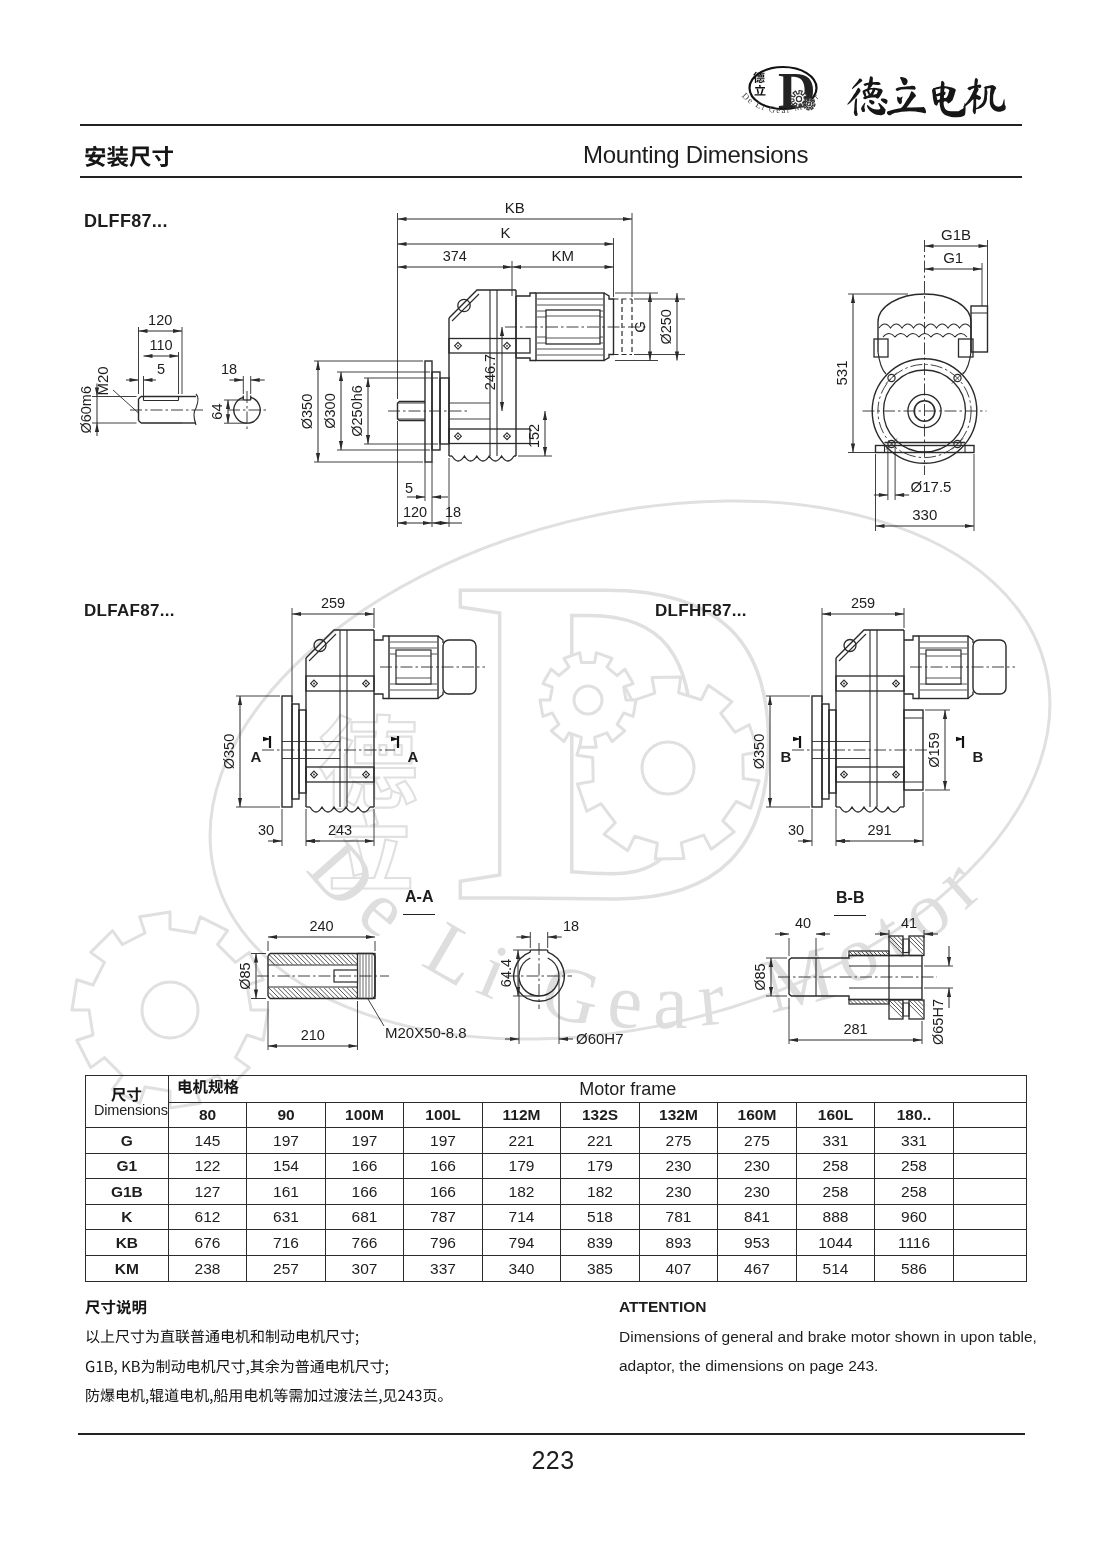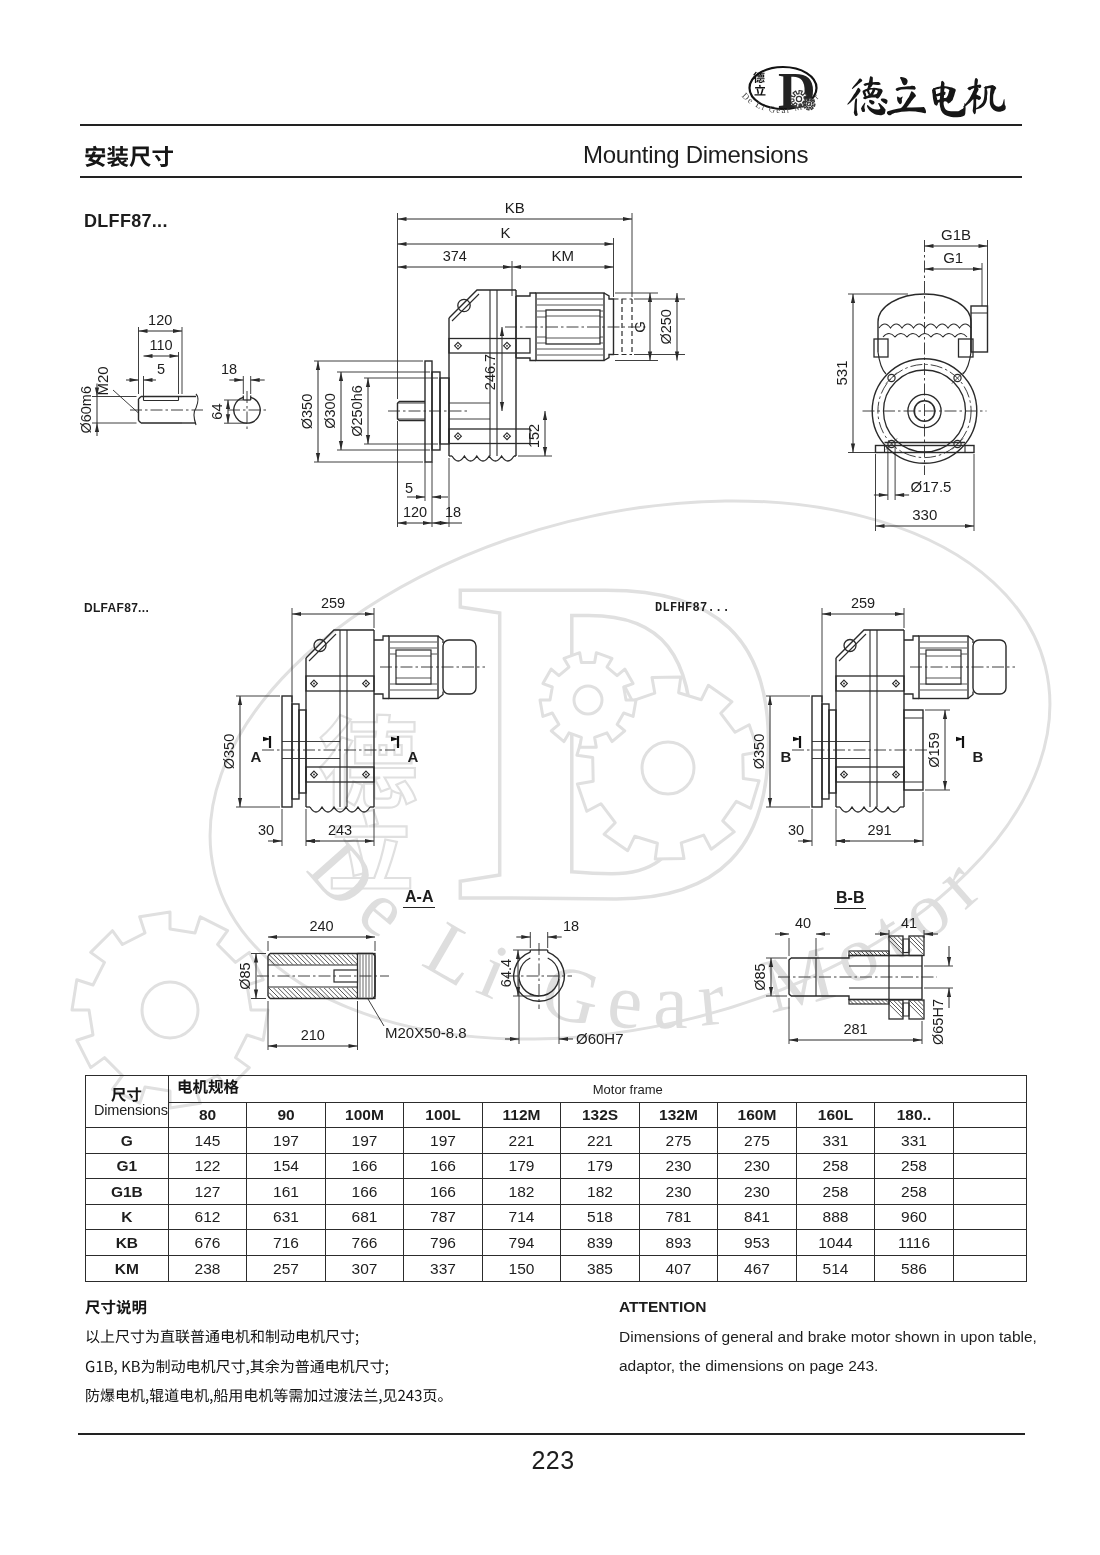--- a/index.html
+++ b/index.html
@@ -2,33 +2,33 @@
 <html><head>
 <meta charset="utf-8">
 <style>
   html,body{margin:0;padding:0;background:#888;}
   .page{position:relative;width:1100px;height:1555px;background:#fff;overflow:hidden;
         font-family:"Liberation Sans","DejaVu Sans",sans-serif;color:#1d1d1d;}
   .abs{position:absolute;}
   svg text{font-family:"Liberation Sans","DejaVu Sans",sans-serif;}
   .rule{position:absolute;background:#222;}
   .en-title{position:absolute;left:583px;top:141px;font-size:24px;font-weight:normal;letter-spacing:-0.3px;}
-  .model-label{position:absolute;font-weight:bold;font-size:12px;letter-spacing:0.3px;}
-  .sec-label{position:absolute;font-size:16px;font-weight:bold;border-bottom:1.6px solid #222;padding:0 2px 1px 2px;}
+  .model-label{position:absolute;font-weight:bold;font-size:17px;letter-spacing:0.3px;}
+  .sec-label{position:absolute;font-size:16px;font-weight:bold;border-bottom:1.6px solid #222;padding:0 2px 8px 2px;}
   .dim-table{position:absolute;left:85px;top:1075px;border-collapse:collapse;table-layout:fixed;}
   .dim-table td{border:1.6px solid #2c2c2c;text-align:center;vertical-align:middle;
       font-size:15.5px;padding:0;line-height:1;height:24.6px;overflow:hidden;}
   .dim-table tr.h1 td{height:26px;}
   .dim-table tr.h2 td{height:24px;font-weight:bold;}
   .c-dim{vertical-align:middle;}
   .dimcn{height:15px;margin-top:1px;}
   .dimen{font-size:14.5px;margin-top:1px;letter-spacing:-0.2px;margin-left:8px;}
   .c-frame{position:relative;text-align:left !important;}
   .speccn{display:inline-block;margin-left:8px;vertical-align:middle;}
-  .framelabel{position:absolute;left:459px;top:50%;transform:translate(-50%,-50%);font-size:13px;}
+  .framelabel{position:absolute;left:459px;top:50%;transform:translate(-50%,-50%);font-size:18px;}
   .rn{font-weight:bold;}
   .notes-en{position:absolute;left:619px;top:1292px;width:445px;font-size:15.5px;white-space:nowrap;line-height:29.6px;}
   .notes-en .t{font-weight:bold;}
   .page-num{position:absolute;left:0;top:1446px;width:1106px;text-align:center;font-size:25px;letter-spacing:0.5px;}
   
   .sr{position:absolute;width:1px;height:1px;overflow:hidden;clip:rect(0 0 0 0);white-space:nowrap;}
 </style>
 </head>
 <body>
 
@@ -685,21 +685,21 @@
       <path transform="translate(85.0,1401.0)" d="M9.0 -12.3C9.3 -11.6 9.6 -10.7 9.7 -10.1L10.8 -10.4C10.6 -10.9 10.3 -11.9 10.0 -12.6ZM5.6 -10.1V-9.0H8.0C7.9 -5.0 7.6 -1.5 4.2 0.3C4.5 0.5 4.8 0.9 5.0 1.2C7.6 -0.3 8.5 -2.8 8.9 -5.7H12.2C12.1 -1.8 11.9 -0.4 11.6 -0.1C11.5 0.1 11.3 0.1 11.1 0.1C10.8 0.1 10.0 0.1 9.2 0.0C9.3 0.4 9.5 0.8 9.5 1.2C10.3 1.2 11.1 1.2 11.5 1.2C12.0 1.1 12.3 1.0 12.6 0.7C13.0 0.1 13.2 -1.6 13.4 -6.2C13.4 -6.4 13.4 -6.7 13.4 -6.7H9.0C9.0 -7.5 9.1 -8.2 9.1 -9.0H14.3V-10.1ZM1.2 -12.0V1.2H2.3V-10.9H4.5C4.2 -9.9 3.7 -8.5 3.2 -7.3C4.4 -6.1 4.6 -5.1 4.6 -4.2C4.6 -3.8 4.6 -3.4 4.3 -3.2C4.2 -3.1 4.0 -3.0 3.8 -3.0C3.6 -3.0 3.2 -3.0 2.9 -3.1C3.1 -2.8 3.1 -2.3 3.2 -2.0C3.5 -2.0 3.9 -2.0 4.3 -2.1C4.6 -2.1 4.8 -2.2 5.1 -2.4C5.5 -2.7 5.7 -3.3 5.7 -4.1C5.7 -5.1 5.4 -6.2 4.3 -7.5C4.8 -8.7 5.4 -10.3 5.9 -11.5L5.1 -12.0L4.9 -12.0Z M16.3 -9.5C16.2 -8.4 16.0 -6.8 15.6 -5.9L16.3 -5.6C16.7 -6.6 16.9 -8.2 17.0 -9.4ZM19.5 -9.9C19.3 -9.0 19.0 -7.6 18.7 -6.8L19.3 -6.5C19.6 -7.3 20.0 -8.5 20.3 -9.6ZM21.8 -2.7C22.2 -2.3 22.6 -1.8 22.8 -1.5L23.5 -2.0C23.3 -2.3 22.9 -2.8 22.5 -3.1ZM21.9 -9.8H27.5V-8.9H21.9ZM21.9 -11.4H27.5V-10.5H21.9ZM17.5 -12.5V-7.4C17.5 -4.6 17.3 -1.8 15.5 0.4C15.8 0.6 16.1 0.9 16.2 1.1C17.2 -0.0 17.7 -1.4 18.0 -2.8C18.5 -2.0 19.2 -1.1 19.4 -0.5L20.2 -1.3C19.9 -1.7 18.7 -3.4 18.2 -4.0C18.4 -5.1 18.4 -6.2 18.4 -7.4V-12.5ZM25.8 -6.3V-5.3H23.5V-6.3ZM25.8 -7.2H23.5V-8.1H25.8ZM20.9 -12.2V-8.1H22.4V-7.2H20.5V-6.3H22.4V-5.3H20.0V-4.4H22.3C21.6 -3.8 20.6 -3.1 19.7 -2.8C19.9 -2.7 20.2 -2.3 20.4 -2.1C21.4 -2.6 22.6 -3.5 23.3 -4.4H26.2C26.9 -3.5 28.0 -2.5 29.0 -2.0C29.2 -2.2 29.4 -2.5 29.7 -2.7C28.8 -3.0 27.8 -3.7 27.1 -4.4H29.3V-5.3H26.8V-6.3H28.9V-7.2H26.8V-8.1H28.5V-12.2ZM19.9 -0.2 20.3 0.6 24.2 -0.9V0.2C24.2 0.3 24.1 0.4 23.9 0.4C23.8 0.4 23.2 0.4 22.5 0.4C22.6 0.6 22.8 1.0 22.9 1.2C23.8 1.2 24.3 1.2 24.7 1.1C25.1 0.9 25.2 0.7 25.2 0.2V-0.9C26.4 -0.4 27.6 0.2 28.3 0.7L28.9 0.0C28.3 -0.4 27.4 -0.9 26.4 -1.3C26.7 -1.6 27.1 -2.1 27.5 -2.6L26.8 -3.0C26.5 -2.6 26.0 -2.0 25.6 -1.6L25.2 -1.7V-4.0H24.2V-1.7C22.6 -1.1 21.0 -0.5 19.9 -0.2Z M36.8 -6.1V-4.0H33.1V-6.1ZM38.0 -6.1H41.8V-4.0H38.0ZM36.8 -7.2H33.1V-9.3H36.8ZM38.0 -7.2V-9.3H41.8V-7.2ZM31.9 -10.4V-1.9H33.1V-2.9H36.8V-1.3C36.8 0.5 37.3 0.9 39.0 0.9C39.3 0.9 41.9 0.9 42.3 0.9C43.9 0.9 44.2 0.1 44.4 -2.1C44.1 -2.2 43.6 -2.4 43.3 -2.6C43.2 -0.7 43.0 -0.2 42.2 -0.2C41.7 -0.2 39.5 -0.2 39.0 -0.2C38.1 -0.2 38.0 -0.4 38.0 -1.2V-2.9H43.0V-10.4H38.0V-12.6H36.8V-10.4Z M52.5 -11.7V-6.9C52.5 -4.6 52.3 -1.6 50.2 0.5C50.5 0.6 50.9 1.0 51.1 1.2C53.2 -1.0 53.6 -4.4 53.6 -6.9V-10.7H56.4V-1.0C56.4 0.3 56.5 0.5 56.7 0.8C57.0 1.0 57.3 1.1 57.6 1.1C57.8 1.1 58.1 1.1 58.4 1.1C58.7 1.1 58.9 1.0 59.1 0.8C59.4 0.7 59.5 0.4 59.6 0.0C59.6 -0.4 59.7 -1.5 59.7 -2.3C59.4 -2.4 59.1 -2.6 58.8 -2.8C58.8 -1.8 58.8 -1.0 58.8 -0.7C58.7 -0.3 58.7 -0.2 58.6 -0.1C58.5 -0.0 58.4 0.0 58.3 0.0C58.2 0.0 58.0 0.0 57.9 0.0C57.8 0.0 57.7 -0.0 57.6 -0.1C57.5 -0.1 57.5 -0.4 57.5 -0.9V-11.7ZM48.3 -12.6V-9.4H45.8V-8.3H48.1C47.6 -6.2 46.5 -3.9 45.4 -2.6C45.6 -2.4 45.9 -1.9 46.0 -1.6C46.8 -2.6 47.7 -4.3 48.3 -6.1V1.2H49.4V-5.7C50.0 -5.0 50.7 -4.0 51.0 -3.5L51.7 -4.4C51.3 -4.8 49.9 -6.4 49.4 -7.0V-8.3H51.6V-9.4H49.4V-12.6Z M61.1 2.9C62.5 2.3 63.3 1.2 63.3 -0.3C63.3 -1.3 62.9 -1.9 62.2 -1.9C61.6 -1.9 61.1 -1.5 61.1 -0.9C61.1 -0.3 61.6 0.0 62.1 0.0L62.3 0.0C62.3 0.9 61.7 1.6 60.8 2.0Z M72.1 -8.8H76.6V-7.4H72.1ZM72.1 -11.1H76.6V-9.7H72.1ZM71.1 -12.0V-6.5H77.6V-12.0ZM71.1 1.2C71.3 1.1 71.7 0.9 74.5 0.2C74.4 -0.0 74.4 -0.4 74.4 -0.7L72.3 -0.3V-3.1H74.4V-4.1H72.3V-6.0H71.2V-0.6C71.2 -0.1 70.9 0.1 70.7 0.1C70.8 0.4 71.0 0.9 71.1 1.2ZM77.8 -5.0C77.3 -4.6 76.5 -4.0 75.8 -3.5V-6.1H74.8V-0.3C74.8 0.8 75.1 1.1 76.1 1.1C76.3 1.1 77.2 1.1 77.4 1.1C78.3 1.1 78.5 0.6 78.6 -1.1C78.3 -1.2 77.9 -1.4 77.7 -1.5C77.7 -0.1 77.6 0.1 77.3 0.1C77.1 0.1 76.4 0.1 76.2 0.1C75.9 0.1 75.8 0.1 75.8 -0.3V-2.6C76.6 -3.0 77.6 -3.6 78.4 -4.2ZM68.0 -8.5V-6.3H66.4C66.8 -7.3 67.3 -8.5 67.7 -9.8H70.5V-10.8H68.0C68.1 -11.4 68.2 -11.9 68.3 -12.5L67.2 -12.7C67.1 -12.1 66.9 -11.4 66.8 -10.8H64.9V-9.8H66.5C66.2 -8.6 65.9 -7.7 65.8 -7.3C65.5 -6.7 65.3 -6.2 65.0 -6.1C65.2 -5.8 65.3 -5.3 65.4 -5.1C65.5 -5.2 66.0 -5.3 66.5 -5.3H67.9V-3.0C66.8 -2.8 65.7 -2.7 64.8 -2.5L65.1 -1.4L67.9 -2.0V1.2H69.0V-2.2L70.6 -2.5L70.6 -3.5L69.0 -3.2V-5.3H70.4V-6.3H69.0V-8.5Z M80.1 -11.5C80.9 -10.7 81.9 -9.6 82.3 -8.9L83.2 -9.6C82.8 -10.3 81.8 -11.3 81.0 -12.0ZM86.0 -5.5H91.0V-4.3H86.0ZM86.0 -3.5H91.0V-2.2H86.0ZM86.0 -7.6H91.0V-6.3H86.0ZM84.9 -8.4V-1.3H92.1V-8.4H88.5C88.7 -8.8 88.9 -9.2 89.1 -9.7H93.4V-10.6H90.6C90.9 -11.1 91.3 -11.7 91.7 -12.3L90.6 -12.6C90.3 -12.0 89.8 -11.2 89.4 -10.6H86.6L87.4 -11.0C87.2 -11.4 86.7 -12.2 86.3 -12.7L85.4 -12.3C85.8 -11.8 86.2 -11.1 86.4 -10.6H83.8V-9.7H87.8C87.7 -9.3 87.6 -8.8 87.5 -8.4ZM83.1 -7.2H79.9V-6.2H82.0V-1.5C81.3 -1.3 80.6 -0.7 79.8 0.1L80.5 1.0C81.3 0.1 82.0 -0.7 82.6 -0.7C82.9 -0.7 83.4 -0.3 84.0 0.1C85.1 0.7 86.4 0.9 88.1 0.9C89.6 0.9 92.2 0.8 93.3 0.7C93.3 0.4 93.5 -0.1 93.6 -0.4C92.1 -0.3 89.9 -0.1 88.2 -0.1C86.5 -0.1 85.2 -0.3 84.3 -0.8C83.7 -1.1 83.4 -1.3 83.1 -1.5Z M101.0 -6.1V-4.0H97.2V-6.1ZM102.1 -6.1H106.0V-4.0H102.1ZM101.0 -7.2H97.2V-9.3H101.0ZM102.1 -7.2V-9.3H106.0V-7.2ZM96.1 -10.4V-1.9H97.2V-2.9H101.0V-1.3C101.0 0.5 101.4 0.9 103.1 0.9C103.5 0.9 106.0 0.9 106.4 0.9C108.0 0.9 108.4 0.1 108.6 -2.1C108.3 -2.2 107.8 -2.4 107.5 -2.6C107.4 -0.7 107.2 -0.2 106.4 -0.2C105.8 -0.2 103.7 -0.2 103.2 -0.2C102.3 -0.2 102.1 -0.4 102.1 -1.2V-2.9H107.1V-10.4H102.1V-12.6H101.0V-10.4Z M116.6 -11.7V-6.9C116.6 -4.6 116.4 -1.6 114.4 0.5C114.7 0.6 115.1 1.0 115.3 1.2C117.4 -1.0 117.7 -4.4 117.7 -6.9V-10.7H120.6V-1.0C120.6 0.3 120.6 0.5 120.9 0.8C121.1 1.0 121.5 1.1 121.8 1.1C122.0 1.1 122.3 1.1 122.5 1.1C122.8 1.1 123.1 1.0 123.3 0.8C123.5 0.7 123.7 0.4 123.7 0.0C123.8 -0.4 123.9 -1.5 123.9 -2.3C123.6 -2.4 123.2 -2.6 123.0 -2.8C123.0 -1.8 123.0 -1.0 122.9 -0.7C122.9 -0.3 122.9 -0.2 122.8 -0.1C122.7 -0.0 122.6 0.0 122.5 0.0C122.3 0.0 122.1 0.0 122.0 0.0C121.9 0.0 121.8 -0.0 121.8 -0.1C121.7 -0.1 121.7 -0.4 121.7 -0.9V-11.7ZM112.4 -12.6V-9.4H110.0V-8.3H112.3C111.8 -6.2 110.7 -3.9 109.6 -2.6C109.8 -2.4 110.1 -1.9 110.2 -1.6C111.0 -2.6 111.8 -4.3 112.4 -6.1V1.2H113.5V-5.7C114.1 -5.0 114.8 -4.0 115.1 -3.5L115.8 -4.4C115.5 -4.8 114.1 -6.4 113.5 -7.0V-8.3H115.8V-9.4H113.5V-12.6Z M125.3 2.9C126.6 2.3 127.5 1.2 127.5 -0.3C127.5 -1.3 127.0 -1.9 126.3 -1.9C125.8 -1.9 125.3 -1.5 125.3 -0.9C125.3 -0.3 125.8 0.0 126.3 0.0L126.5 0.0C126.5 0.9 125.9 1.6 125.0 2.0Z M131.6 -8.9C132.0 -8.2 132.3 -7.3 132.5 -6.7L133.3 -7.1C133.1 -7.6 132.7 -8.5 132.4 -9.2ZM131.6 -4.3C132.0 -3.5 132.5 -2.6 132.7 -1.9L133.4 -2.3C133.2 -2.9 132.8 -3.9 132.3 -4.6ZM136.3 -5.1V1.2H137.3V0.5H140.8V1.2H141.9V-5.1ZM137.3 -0.5V-4.1H140.8V-0.5ZM136.9 -11.8V-9.5C136.9 -8.5 136.7 -7.3 135.3 -6.4C135.5 -6.3 135.9 -5.9 136.0 -5.7C137.6 -6.7 137.9 -8.2 137.9 -9.5V-10.8H140.1V-7.5C140.1 -6.4 140.3 -6.0 141.3 -6.0C141.4 -6.0 141.9 -6.0 142.1 -6.0C142.3 -6.0 142.6 -6.0 142.7 -6.1C142.7 -6.3 142.7 -6.7 142.7 -7.0C142.5 -6.9 142.2 -6.9 142.1 -6.9C141.9 -6.9 141.5 -6.9 141.3 -6.9C141.2 -6.9 141.2 -7.0 141.2 -7.5V-11.8ZM133.9 -9.8V-6.1H131.0V-9.8ZM129.0 -6.1V-5.1H130.0C130.0 -3.3 129.9 -0.9 128.9 0.7C129.1 0.8 129.5 1.1 129.7 1.3C130.8 -0.4 131.0 -3.1 131.0 -5.1H133.9V-0.2C133.9 0.0 133.8 0.0 133.7 0.1C133.5 0.1 132.9 0.1 132.3 0.0C132.4 0.3 132.6 0.8 132.6 1.0C133.5 1.0 134.1 1.0 134.4 0.8C134.8 0.7 134.9 0.4 134.9 -0.2V-10.7H132.5C132.7 -11.2 132.9 -11.8 133.1 -12.4L132.0 -12.6C131.9 -12.1 131.7 -11.3 131.5 -10.7H130.0V-6.1Z M145.6 -11.5V-6.1C145.6 -4.0 145.5 -1.3 143.8 0.5C144.1 0.7 144.5 1.1 144.7 1.3C145.8 0.0 146.4 -1.7 146.6 -3.4H150.3V1.1H151.5V-3.4H155.5V-0.3C155.5 -0.1 155.4 0.0 155.1 0.0C154.8 0.1 153.8 0.1 152.8 0.0C152.9 0.3 153.1 0.8 153.2 1.1C154.6 1.1 155.4 1.1 156.0 0.9C156.5 0.8 156.6 0.4 156.6 -0.3V-11.5ZM146.7 -10.5H150.3V-8.1H146.7ZM155.5 -10.5V-8.1H151.5V-10.5ZM146.7 -7.0H150.3V-4.5H146.7C146.7 -5.0 146.7 -5.6 146.7 -6.1ZM155.5 -7.0V-4.5H151.5V-7.0Z M165.1 -6.1V-4.0H161.4V-6.1ZM166.3 -6.1H170.2V-4.0H166.3ZM165.1 -7.2H161.4V-9.3H165.1ZM166.3 -7.2V-9.3H170.2V-7.2ZM160.2 -10.4V-1.9H161.4V-2.9H165.1V-1.3C165.1 0.5 165.6 0.9 167.3 0.9C167.7 0.9 170.2 0.9 170.6 0.9C172.2 0.9 172.6 0.1 172.8 -2.1C172.4 -2.2 171.9 -2.4 171.6 -2.6C171.5 -0.7 171.4 -0.2 170.6 -0.2C170.0 -0.2 167.8 -0.2 167.4 -0.2C166.5 -0.2 166.3 -0.4 166.3 -1.2V-2.9H171.3V-10.4H166.3V-12.6H165.1V-10.4Z M180.8 -11.7V-6.9C180.8 -4.6 180.6 -1.6 178.6 0.5C178.8 0.6 179.3 1.0 179.4 1.2C181.6 -1.0 181.9 -4.4 181.9 -6.9V-10.7H184.7V-1.0C184.7 0.3 184.8 0.5 185.1 0.8C185.3 1.0 185.6 1.1 185.9 1.1C186.1 1.1 186.5 1.1 186.7 1.1C187.0 1.1 187.3 1.0 187.5 0.8C187.7 0.7 187.8 0.4 187.9 0.0C188.0 -0.4 188.0 -1.5 188.0 -2.3C187.7 -2.4 187.4 -2.6 187.2 -2.8C187.2 -1.8 187.1 -1.0 187.1 -0.7C187.1 -0.3 187.0 -0.2 186.9 -0.1C186.9 -0.0 186.8 0.0 186.6 0.0C186.5 0.0 186.3 0.0 186.2 0.0C186.1 0.0 186.0 -0.0 185.9 -0.1C185.9 -0.1 185.8 -0.4 185.8 -0.9V-11.7ZM176.6 -12.6V-9.4H174.1V-8.3H176.5C175.9 -6.2 174.8 -3.9 173.8 -2.6C173.9 -2.4 174.2 -1.9 174.3 -1.6C175.2 -2.6 176.0 -4.3 176.6 -6.1V1.2H177.7V-5.7C178.3 -5.0 179.0 -4.0 179.3 -3.5L180.0 -4.4C179.7 -4.8 178.2 -6.4 177.7 -7.0V-8.3H179.9V-9.4H177.7V-12.6Z M197.0 -12.7C196.6 -11.4 195.8 -10.2 194.8 -9.4L195.2 -9.2V-8.1H190.5V-7.2H195.2V-5.8H189.1V-4.8H198.3V-3.5H189.5V-2.5H198.3V-0.1C198.3 0.1 198.2 0.1 198.0 0.1C197.7 0.1 196.8 0.1 195.8 0.1C196.0 0.4 196.2 0.9 196.2 1.2C197.4 1.2 198.3 1.2 198.8 1.0C199.3 0.8 199.5 0.5 199.5 -0.1V-2.5H202.3V-3.5H199.5V-4.8H202.7V-5.8H196.4V-7.2H201.3V-8.1H196.4V-9.2H196.2C196.5 -9.5 196.8 -9.9 197.1 -10.4H198.1C198.6 -9.8 199.0 -9.1 199.2 -8.6L200.1 -9.0C200.0 -9.4 199.7 -9.9 199.3 -10.4H202.5V-11.3H197.6C197.8 -11.7 198.0 -12.0 198.1 -12.4ZM191.7 -1.9C192.7 -1.2 193.7 -0.3 194.2 0.4L195.1 -0.3C194.6 -1.0 193.5 -1.9 192.5 -2.5ZM191.1 -12.7C190.6 -11.3 189.8 -10.0 188.8 -9.2C189.1 -9.0 189.6 -8.7 189.8 -8.5C190.3 -9.0 190.8 -9.7 191.2 -10.4H191.8C192.1 -9.8 192.4 -9.1 192.4 -8.7L193.5 -9.0C193.4 -9.4 193.2 -9.9 192.9 -10.4H195.7V-11.3H191.7C191.9 -11.7 192.1 -12.0 192.2 -12.4Z M206.2 -8.6V-7.8H209.5V-8.6ZM205.9 -7.0V-6.2H209.5V-7.0ZM212.1 -7.0V-6.2H215.8V-7.0ZM212.1 -8.6V-7.8H215.4V-8.6ZM204.5 -10.2V-7.3H205.5V-9.4H210.3V-5.8H211.3V-9.4H216.2V-7.3H217.2V-10.2H211.3V-11.1H216.3V-12.0H205.3V-11.1H210.3V-10.2ZM205.5 -3.4V1.2H206.6V-2.4H208.8V1.1H209.8V-2.4H212.1V1.1H213.1V-2.4H215.5V0.1C215.5 0.2 215.4 0.3 215.3 0.3C215.1 0.3 214.6 0.3 214.0 0.3C214.1 0.5 214.3 0.9 214.3 1.2C215.2 1.2 215.7 1.2 216.1 1.0C216.5 0.9 216.6 0.6 216.6 0.1V-3.4H210.9L211.3 -4.4H217.4V-5.3H204.3V-4.4H210.1C210.0 -4.1 209.9 -3.7 209.8 -3.4Z M226.9 -10.7V1.0H228.0V-0.1H230.9V0.9H232.0V-10.7ZM228.0 -1.2V-9.6H230.9V-1.2ZM221.3 -12.4 221.2 -9.8H219.1V-8.7H221.2C221.1 -4.9 220.7 -1.5 218.8 0.4C219.0 0.6 219.5 1.0 219.6 1.2C221.7 -1.0 222.2 -4.6 222.3 -8.7H224.6C224.5 -2.9 224.3 -0.8 224.0 -0.4C223.9 -0.2 223.7 -0.1 223.5 -0.1C223.2 -0.1 222.6 -0.1 221.9 -0.2C222.1 0.1 222.2 0.6 222.2 0.9C222.9 1.0 223.6 1.0 224.0 0.9C224.4 0.9 224.7 0.7 225.0 0.3C225.5 -0.3 225.6 -2.5 225.7 -9.2C225.7 -9.3 225.7 -9.8 225.7 -9.8H222.3L222.4 -12.4Z M234.5 -11.6C235.4 -10.8 236.3 -9.7 236.7 -9.0L237.7 -9.7C237.2 -10.4 236.2 -11.4 235.4 -12.2ZM239.1 -7.2C239.8 -6.2 240.7 -4.9 241.2 -4.1L242.1 -4.7C241.7 -5.5 240.7 -6.7 240.0 -7.6ZM237.3 -7.0H234.1V-5.9H236.2V-2.0C235.5 -1.8 234.7 -1.1 233.9 -0.2L234.7 0.9C235.4 -0.2 236.2 -1.1 236.7 -1.1C237.0 -1.1 237.5 -0.6 238.1 -0.2C239.2 0.5 240.4 0.6 242.3 0.6C243.7 0.6 246.4 0.6 247.5 0.5C247.5 0.2 247.7 -0.4 247.8 -0.7C246.3 -0.6 244.1 -0.4 242.3 -0.4C240.6 -0.4 239.4 -0.5 238.4 -1.1C237.9 -1.4 237.6 -1.7 237.3 -1.9ZM244.1 -12.6V-9.9H238.3V-8.8H244.1V-2.9C244.1 -2.6 244.0 -2.5 243.7 -2.5C243.4 -2.5 242.4 -2.5 241.3 -2.5C241.5 -2.2 241.6 -1.7 241.7 -1.4C243.1 -1.4 244.0 -1.4 244.5 -1.6C245.1 -1.8 245.3 -2.1 245.3 -2.9V-8.8H247.4V-9.9H245.3V-12.6Z M249.7 -11.6C250.6 -11.1 251.7 -10.5 252.2 -9.9L252.8 -10.8C252.3 -11.3 251.2 -12.0 250.3 -12.4ZM248.9 -7.6C249.9 -7.2 251.0 -6.5 251.5 -6.0L252.2 -6.9C251.6 -7.4 250.5 -8.1 249.5 -8.5ZM249.1 0.3 250.1 1.0C250.9 -0.4 251.7 -2.3 252.4 -3.9L251.5 -4.5C250.8 -2.8 249.8 -0.8 249.1 0.3ZM257.2 -12.4C257.4 -12.0 257.6 -11.5 257.7 -11.1H253.3V-7.0C253.3 -4.8 253.2 -1.6 251.7 0.6C252.0 0.7 252.4 1.0 252.6 1.2C254.2 -1.2 254.4 -4.6 254.4 -7.0V-10.1H262.6V-11.1H258.9C258.8 -11.6 258.5 -12.2 258.2 -12.7ZM256.1 -9.7V-8.5H254.5V-7.6H256.1V-5.2H260.9V-7.6H262.5V-8.5H260.9V-9.7H259.9V-8.5H257.1V-9.7ZM259.9 -7.6V-6.1H257.1V-7.6ZM260.4 -3.5C260.0 -2.7 259.3 -2.0 258.6 -1.5C257.8 -2.0 257.2 -2.7 256.8 -3.5ZM261.0 -4.4 260.8 -4.4H254.8V-3.5H255.7C256.2 -2.5 256.8 -1.6 257.6 -0.9C256.6 -0.4 255.3 0.0 254.1 0.2C254.2 0.5 254.5 0.9 254.6 1.2C256.0 0.9 257.3 0.4 258.5 -0.3C259.5 0.4 260.8 0.8 262.1 1.1C262.3 0.8 262.6 0.4 262.8 0.2C261.6 -0.0 260.4 -0.4 259.5 -0.9C260.5 -1.7 261.4 -2.8 261.9 -4.1L261.2 -4.4Z M264.8 -11.6C265.8 -11.2 267.0 -10.5 267.6 -9.9L268.3 -10.9C267.6 -11.4 266.4 -12.0 265.4 -12.4ZM264.0 -7.5C264.9 -7.1 266.1 -6.4 266.7 -5.9L267.4 -6.9C266.8 -7.3 265.5 -8.0 264.6 -8.4ZM264.5 0.2 265.4 1.0C266.3 -0.4 267.4 -2.3 268.2 -3.9L267.3 -4.6C266.5 -2.9 265.3 -0.9 264.5 0.2ZM269.1 0.7C269.5 0.5 270.2 0.4 275.8 -0.3C276.1 0.2 276.3 0.8 276.5 1.2L277.5 0.7C277.0 -0.5 275.9 -2.3 274.8 -3.6L273.9 -3.2C274.4 -2.6 274.8 -1.9 275.2 -1.2L270.5 -0.7C271.4 -2.0 272.4 -3.6 273.1 -5.2H277.4V-6.2H273.4V-9.0H276.8V-10.0H273.4V-12.6H272.3V-10.0H269.1V-9.0H272.3V-6.2H268.4V-5.2H271.8C271.0 -3.5 270.0 -1.9 269.7 -1.4C269.3 -0.9 269.0 -0.5 268.7 -0.4C268.9 -0.1 269.1 0.4 269.1 0.7Z M281.5 -12.1C282.2 -11.3 282.9 -10.1 283.3 -9.4L284.3 -9.9C283.9 -10.7 283.1 -11.7 282.5 -12.6ZM280.6 -5.1V-4.0H290.9V-5.1ZM279.2 -0.7V0.4H292.5V-0.7ZM279.8 -9.2V-8.1H291.9V-9.2H288.3C288.9 -10.1 289.7 -11.2 290.2 -12.2L289.1 -12.6C288.6 -11.6 287.8 -10.1 287.1 -9.2Z M294.5 2.9C295.8 2.3 296.7 1.2 296.7 -0.3C296.7 -1.3 296.2 -1.9 295.5 -1.9C294.9 -1.9 294.5 -1.5 294.5 -0.9C294.5 -0.3 294.9 0.0 295.5 0.0L295.6 0.0C295.6 0.9 295.1 1.6 294.1 2.0Z M305.3 -4.5V-0.7C305.3 0.5 305.7 0.8 307.2 0.8C307.5 0.8 309.5 0.8 309.9 0.8C311.2 0.8 311.6 0.3 311.7 -2.1C311.4 -2.1 310.9 -2.3 310.7 -2.5C310.6 -0.5 310.5 -0.2 309.8 -0.2C309.3 -0.2 307.6 -0.2 307.3 -0.2C306.5 -0.2 306.4 -0.3 306.4 -0.8V-4.5ZM304.3 -9.2C304.2 -3.9 304.0 -1.1 298.2 0.2C298.4 0.5 298.7 0.9 298.9 1.2C304.9 -0.3 305.3 -3.5 305.5 -9.2ZM300.2 -11.8V-3.2H301.4V-10.6H308.6V-3.2H309.8V-11.8Z M313.2 0.0H320.1V-1.2H317.0C316.5 -1.2 315.8 -1.1 315.2 -1.1C317.8 -3.5 319.6 -5.8 319.6 -8.0C319.6 -9.9 318.3 -11.2 316.4 -11.2C315.0 -11.2 314.0 -10.6 313.1 -9.6L313.9 -8.8C314.5 -9.5 315.3 -10.1 316.2 -10.1C317.6 -10.1 318.2 -9.2 318.2 -7.9C318.2 -6.0 316.6 -3.8 313.2 -0.8Z M325.9 0.0H327.2V-3.0H328.7V-4.1H327.2V-11.0H325.7L321.1 -3.9V-3.0H325.9ZM325.9 -4.1H322.6L325.1 -7.9C325.4 -8.4 325.7 -9.0 326.0 -9.5H326.0C326.0 -8.9 325.9 -8.0 325.9 -7.5Z M333.1 0.2C335.1 0.2 336.6 -1.0 336.6 -2.9C336.6 -4.5 335.6 -5.4 334.3 -5.7V-5.8C335.5 -6.2 336.3 -7.1 336.3 -8.4C336.3 -10.2 334.9 -11.2 333.1 -11.2C331.8 -11.2 330.8 -10.6 330.0 -9.9L330.7 -9.0C331.4 -9.6 332.1 -10.1 333.0 -10.1C334.2 -10.1 334.9 -9.4 334.9 -8.3C334.9 -7.2 334.1 -6.2 331.8 -6.2V-5.2C334.4 -5.2 335.2 -4.3 335.2 -3.0C335.2 -1.7 334.3 -0.9 333.0 -0.9C331.8 -0.9 330.9 -1.5 330.3 -2.2L329.6 -1.3C330.3 -0.5 331.4 0.2 333.1 0.2Z M344.4 -6.9V-4.2C344.4 -2.6 343.8 -0.8 338.2 0.3C338.5 0.5 338.8 1.0 338.9 1.2C344.8 -0.1 345.6 -2.1 345.6 -4.2V-6.9ZM345.7 -1.6C347.4 -0.8 349.7 0.4 350.8 1.2L351.5 0.3C350.3 -0.5 348.0 -1.7 346.3 -2.4ZM340.1 -8.9V-1.9H341.2V-7.9H348.9V-1.9H350.1V-8.9H344.7C344.9 -9.4 345.2 -10.1 345.5 -10.7H351.5V-11.8H338.6V-10.7H344.2C344.0 -10.1 343.8 -9.5 343.5 -8.9Z M355.4 -3.7C354.2 -3.7 353.1 -2.6 353.1 -1.4C353.1 -0.1 354.2 0.9 355.4 0.9C356.7 0.9 357.7 -0.1 357.7 -1.4C357.7 -2.6 356.7 -3.7 355.4 -3.7ZM355.4 0.1C354.6 0.1 353.9 -0.5 353.9 -1.4C353.9 -2.2 354.6 -2.9 355.4 -2.9C356.2 -2.9 356.9 -2.2 356.9 -1.4C356.9 -0.5 356.2 0.1 355.4 0.1Z" fill="#161616"></path>
   </svg>
   <span class="sr">德立电机</span>
   <span class="sr">安装尺寸</span>
   <span class="sr">De Li Gear Motor</span>
   <div class="rule" style="left:80px;top:123.5px;width:942px;height:2.6px"></div>
   <div class="rule" style="left:80px;top:175.5px;width:942px;height:2px"></div>
   <div class="en-title">Mounting Dimensions</div>
   <div class="model-label" style="left:84px;top:212px;font-size:18px;line-height:1.1;">DLFF87...</div>
   <div class="model-label" style="left:84px;top:602px;line-height:1.1;">DLFAF87...</div>
-  <div class="model-label" style="left:655px;top:602px;line-height:1.1;font-family:Liberation Mono, monospace;">DLFHF87...</div>
+  <div class="model-label" style="left:655px;top:602px;line-height:1.1;">DLFHF87...</div>
   <div class="sec-label" style="left:403px;top:888px;">A-A</div>
   <div class="sec-label" style="left:834px;top:889px;">B-B</div>
   <table class="dim-table">
       <colgroup>
         <col style="width:81px">
         <col style="width:78.5px">
         <col style="width:78.5px">
         <col style="width:78.5px">
         <col style="width:78.5px">
         <col style="width:78.5px">
@@ -808,21 +808,21 @@
           <td class="cv">1044</td>
           <td class="cv">1116</td>
           <td class="cv"></td>
         </tr>
         <tr>
           <td class="rn">KM</td>
           <td class="cv">238</td>
           <td class="cv">257</td>
           <td class="cv">307</td>
           <td class="cv">337</td>
-          <td class="cv">150</td>
+          <td class="cv">340</td>
           <td class="cv">385</td>
           <td class="cv">407</td>
           <td class="cv">467</td>
           <td class="cv">514</td>
           <td class="cv">586</td>
           <td class="cv"></td>
         </tr>
       </tbody>
     </table>
   <div class="notes-cn-sr">

